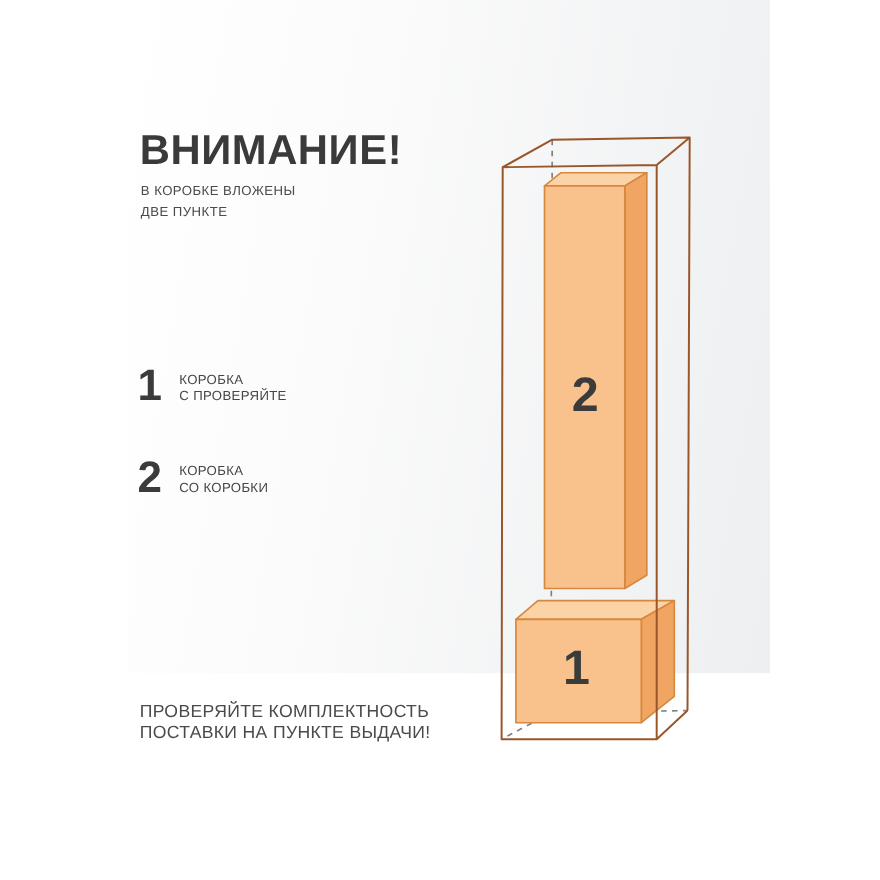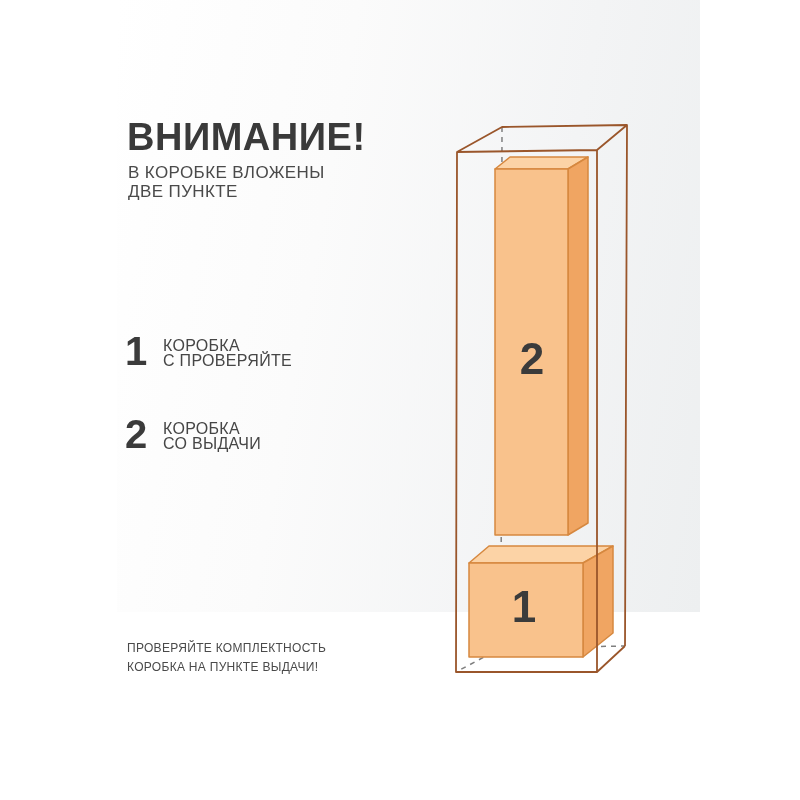--- a/index.html
+++ b/index.html
@@ -28,21 +28,21 @@
     line-height: 38px;
     font-weight: 700;
     color: #3a3a3a;
     letter-spacing: 0.5px;
     white-space: nowrap;
   }
   .subtitle {
     position: absolute;
     left: 11px;
     top: 164px;
-    font-size: 17px;
+    font-size: 12px;
     line-height: 18.5px;
     color: #4a4a4a;
     letter-spacing: 0.4px;
     white-space: nowrap;
   }
   .legend-item {
     position: absolute;
     left: 8px;
     display: flex;
     align-items: flex-start;
@@ -53,31 +53,31 @@
     font-size: 40px;
     line-height: 40px;
     font-weight: 700;
     color: #3b3b3b;
     width: 28px;
     flex: 0 0 28px;
   }
   .legend-label {
     margin-left: 10px;
     margin-top: 7px;
-    font-size: 16px;
+    font-size: 12px;
     line-height: 15px;
     color: #464646;
     letter-spacing: 0.3px;
     white-space: nowrap;
   }
   .footer {
     position: absolute;
     left: 10px;
     top: 639px;
-    font-size: 12px;
+    font-size: 16px;
     line-height: 18.5px;
     color: #4a4a4a;
     letter-spacing: 0.3px;
     white-space: nowrap;
   }
   svg.diagram {
     position: absolute;
     left: 0;
     top: 0;
     width: 800px;
@@ -107,27 +107,27 @@
     <div class="legend-label">
       <span>КОРОБКА</span><br>
       <span>С ПРОВЕРЯЙТЕ</span>
     </div>
   </div>
 
   <div class="legend-item item-2">
     <div class="legend-num">2</div>
     <div class="legend-label">
       <span>КОРОБКА</span><br>
-      <span>СО ВЫДАЧИ</span>
+      <span>СО КОРОБКИ</span>
     </div>
   </div>
 
   <div class="footer">
     <span>ПРОВЕРЯЙТЕ КОМПЛЕКТНОСТЬ</span><br>
-    <span>КОРОБКА НА ПУНКТЕ ВЫДАЧИ!</span>
+    <span>ПОСТАВКИ НА ПУНКТЕ ВЫДАЧИ!</span>
   </div>
 
 </div>
 
 <svg class="diagram" viewBox="0 0 800 800">
 
   <g fill="none" stroke-width="1.5" stroke-dasharray="5 5" stroke="#7f7f7f">
     <path d="M502,127 L501,648 M501,648 L625,646 M501,648 L456,672"></path>
   </g>
 

